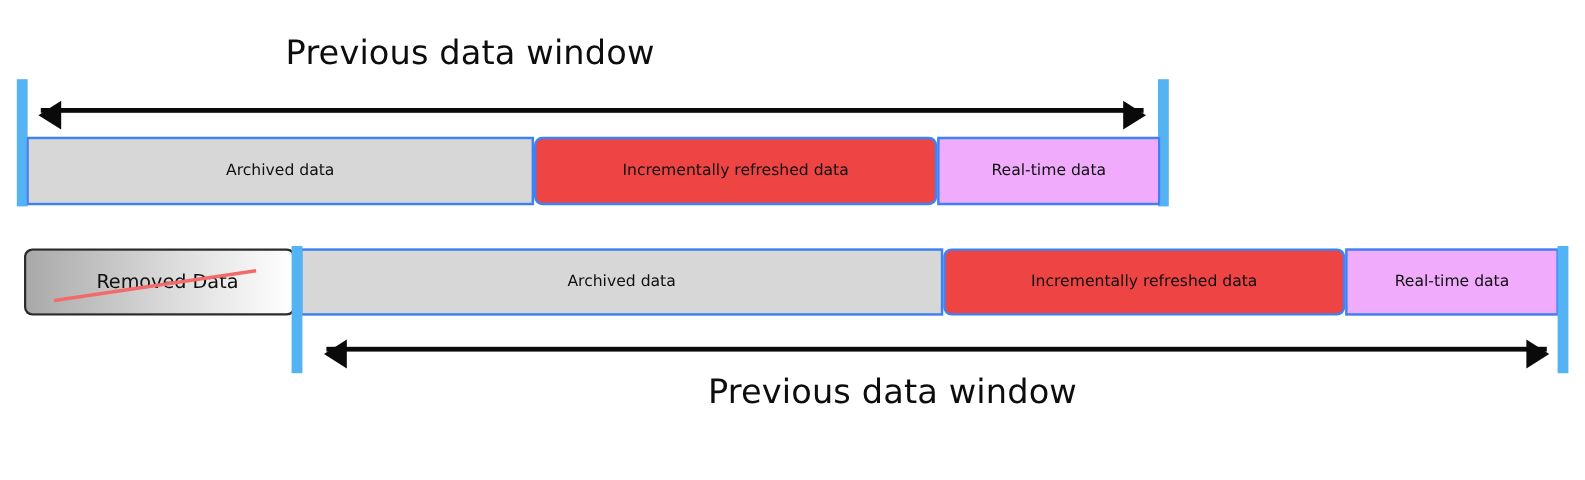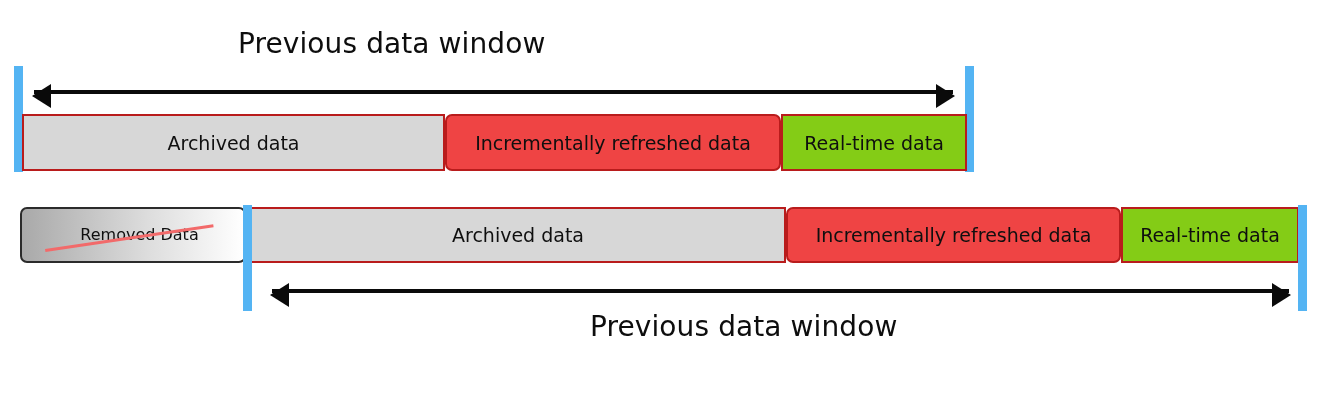--- a/index.html
+++ b/index.html
@@ -33,35 +33,35 @@
 
   .edge-marker {
     position: absolute;
     width: 9px;
     background: #54b4f3;
   }
 
   .seg {
     position: absolute;
     box-sizing: border-box;
-    border: 2px solid #b91c1c;
+    border: 2px solid #3b82f6;
     display: flex;
     align-items: center;
     justify-content: center;
     text-align: center;
-    font-size: 19px;
+    font-size: 13px;
     line-height: 22px;
     color: #0f0f0f;
     padding: 0 6px;
   }
   .seg-label { display: block; }
 
   .seg.archived   { background: #d7d7d7; }
   .seg.refreshed  { background: #ef4444; border-radius: 7px; }
-  .seg.realtime   { background: #84cc16; }
+  .seg.realtime   { background: #f0abfc; }
 
   .seg.removed {
     background: linear-gradient(to right, #a9a9a9 0%, #bdbdbd 22%, #dedede 58%, #ffffff 100%);
     border-radius: 7px;
     border: 2px solid #2b2b2b;
     font-size: 16px;
   }
 
   .strike-line {
     position: absolute;

